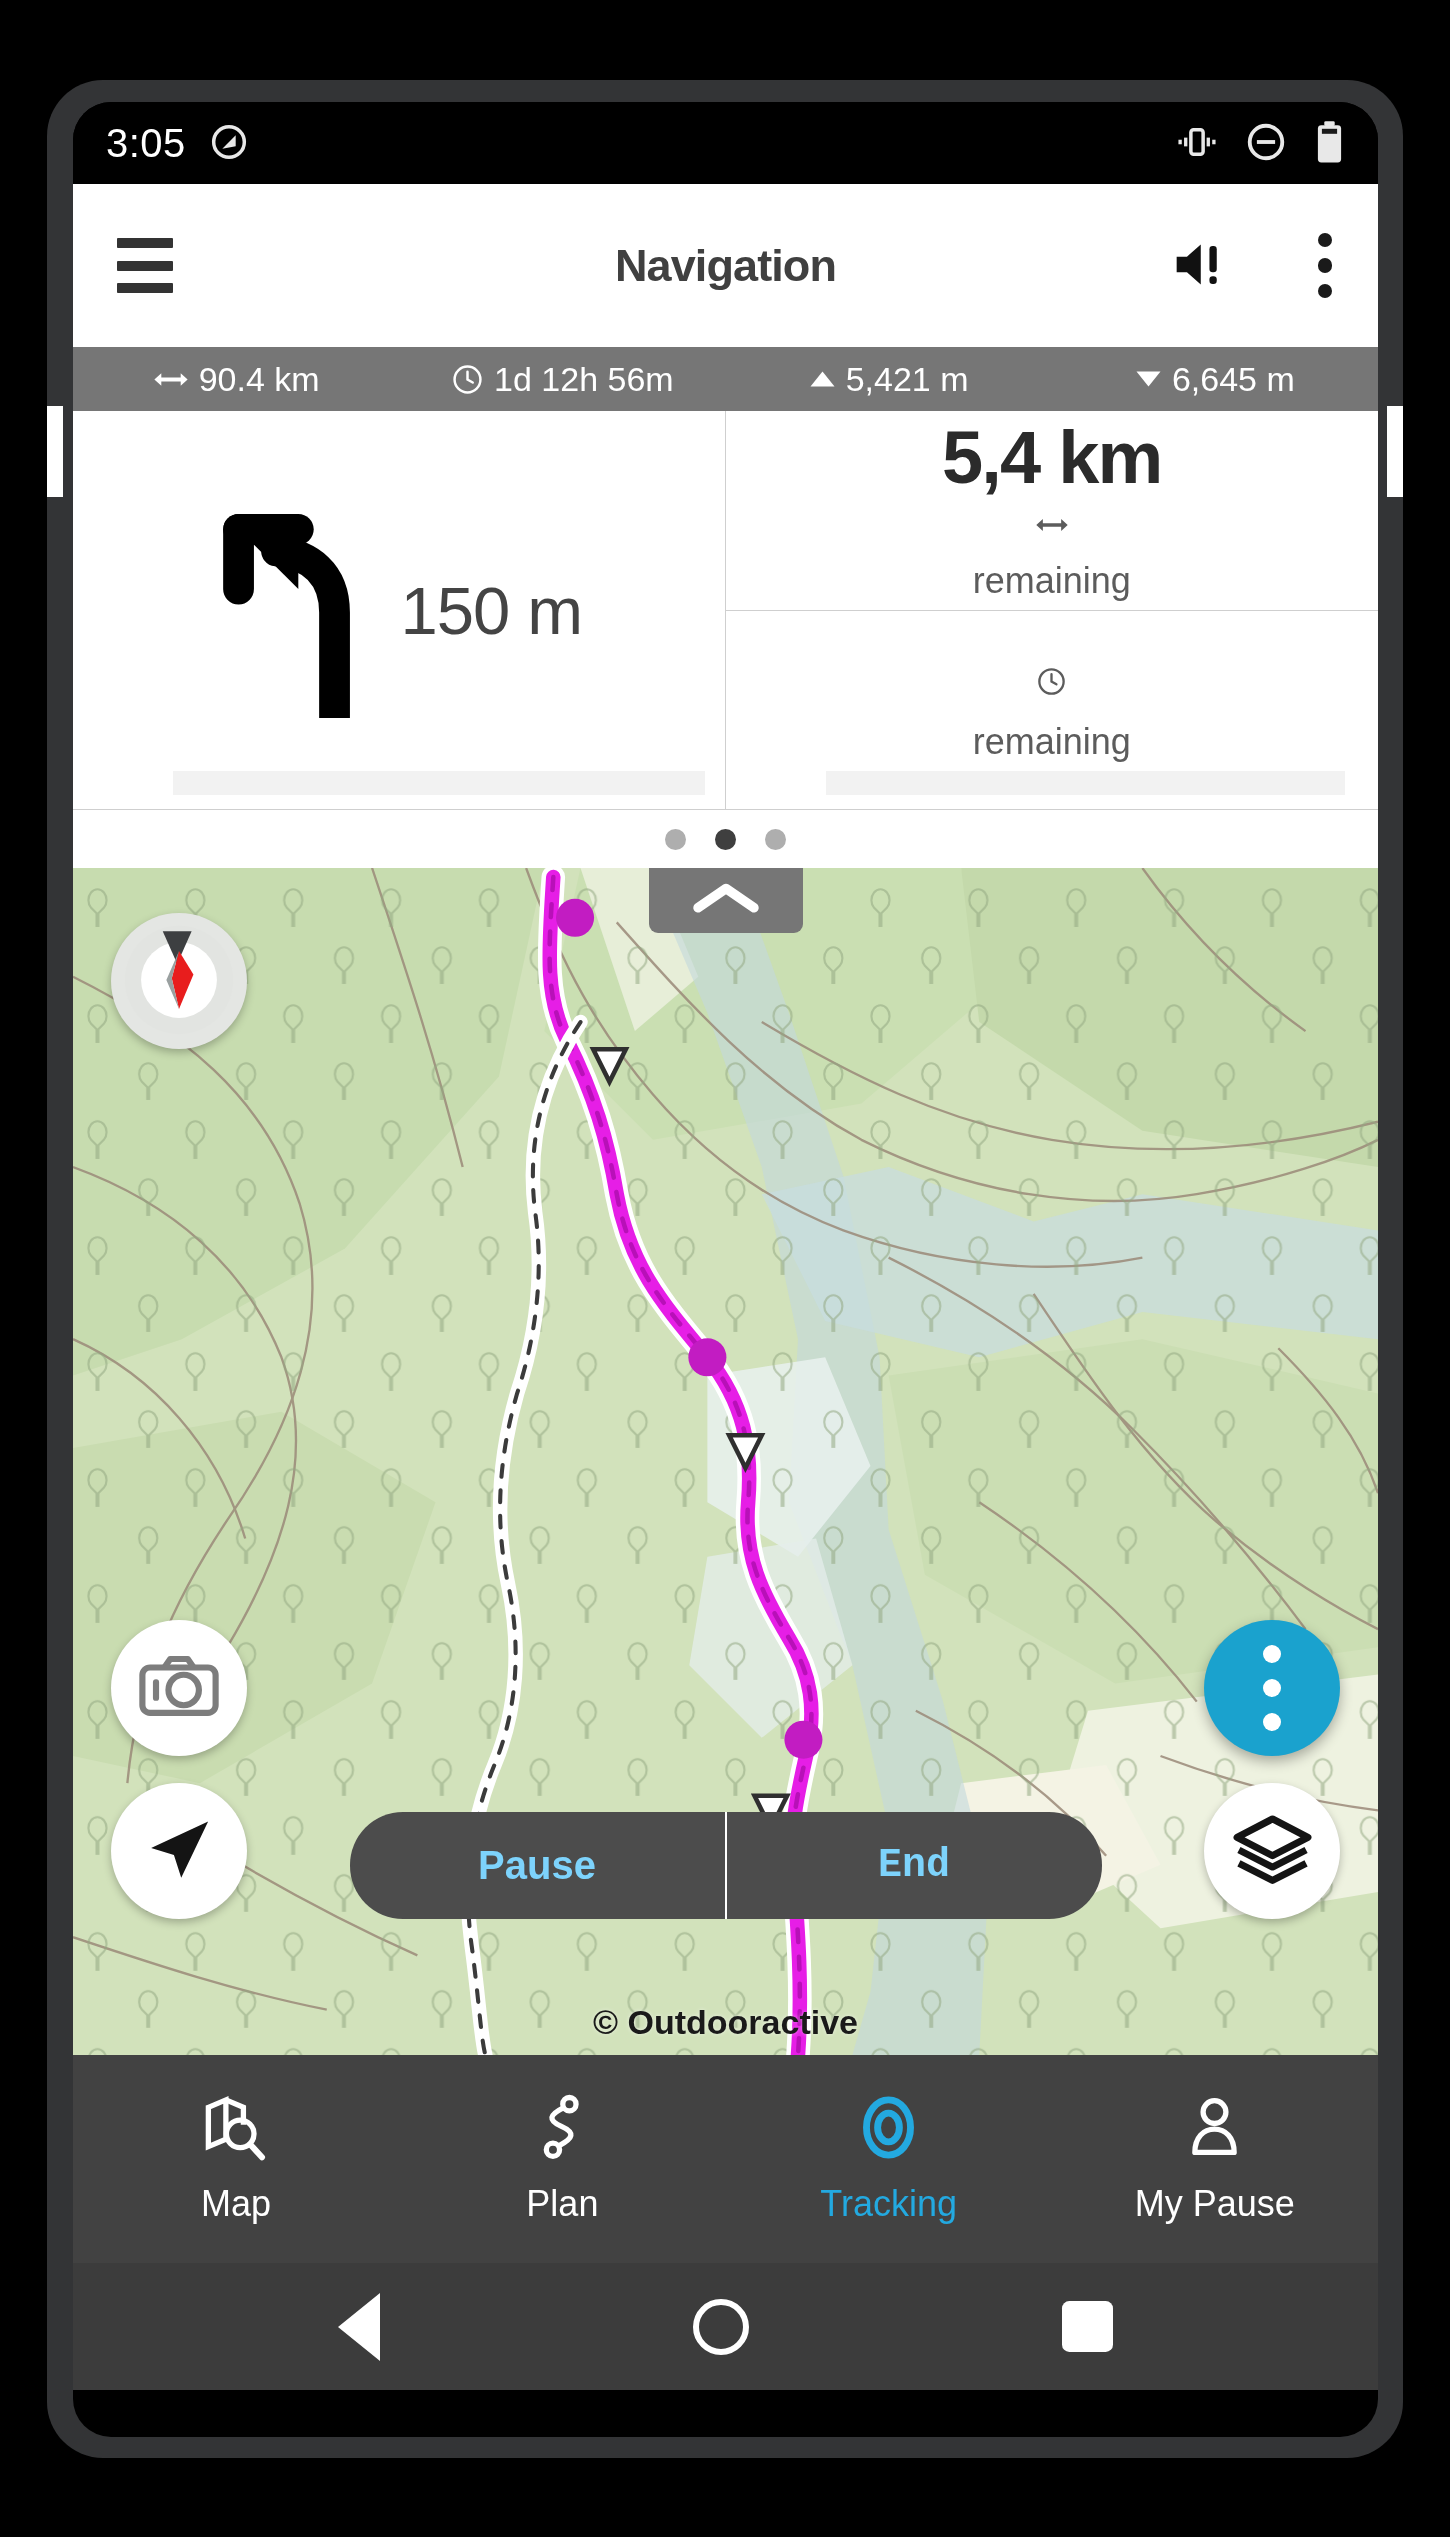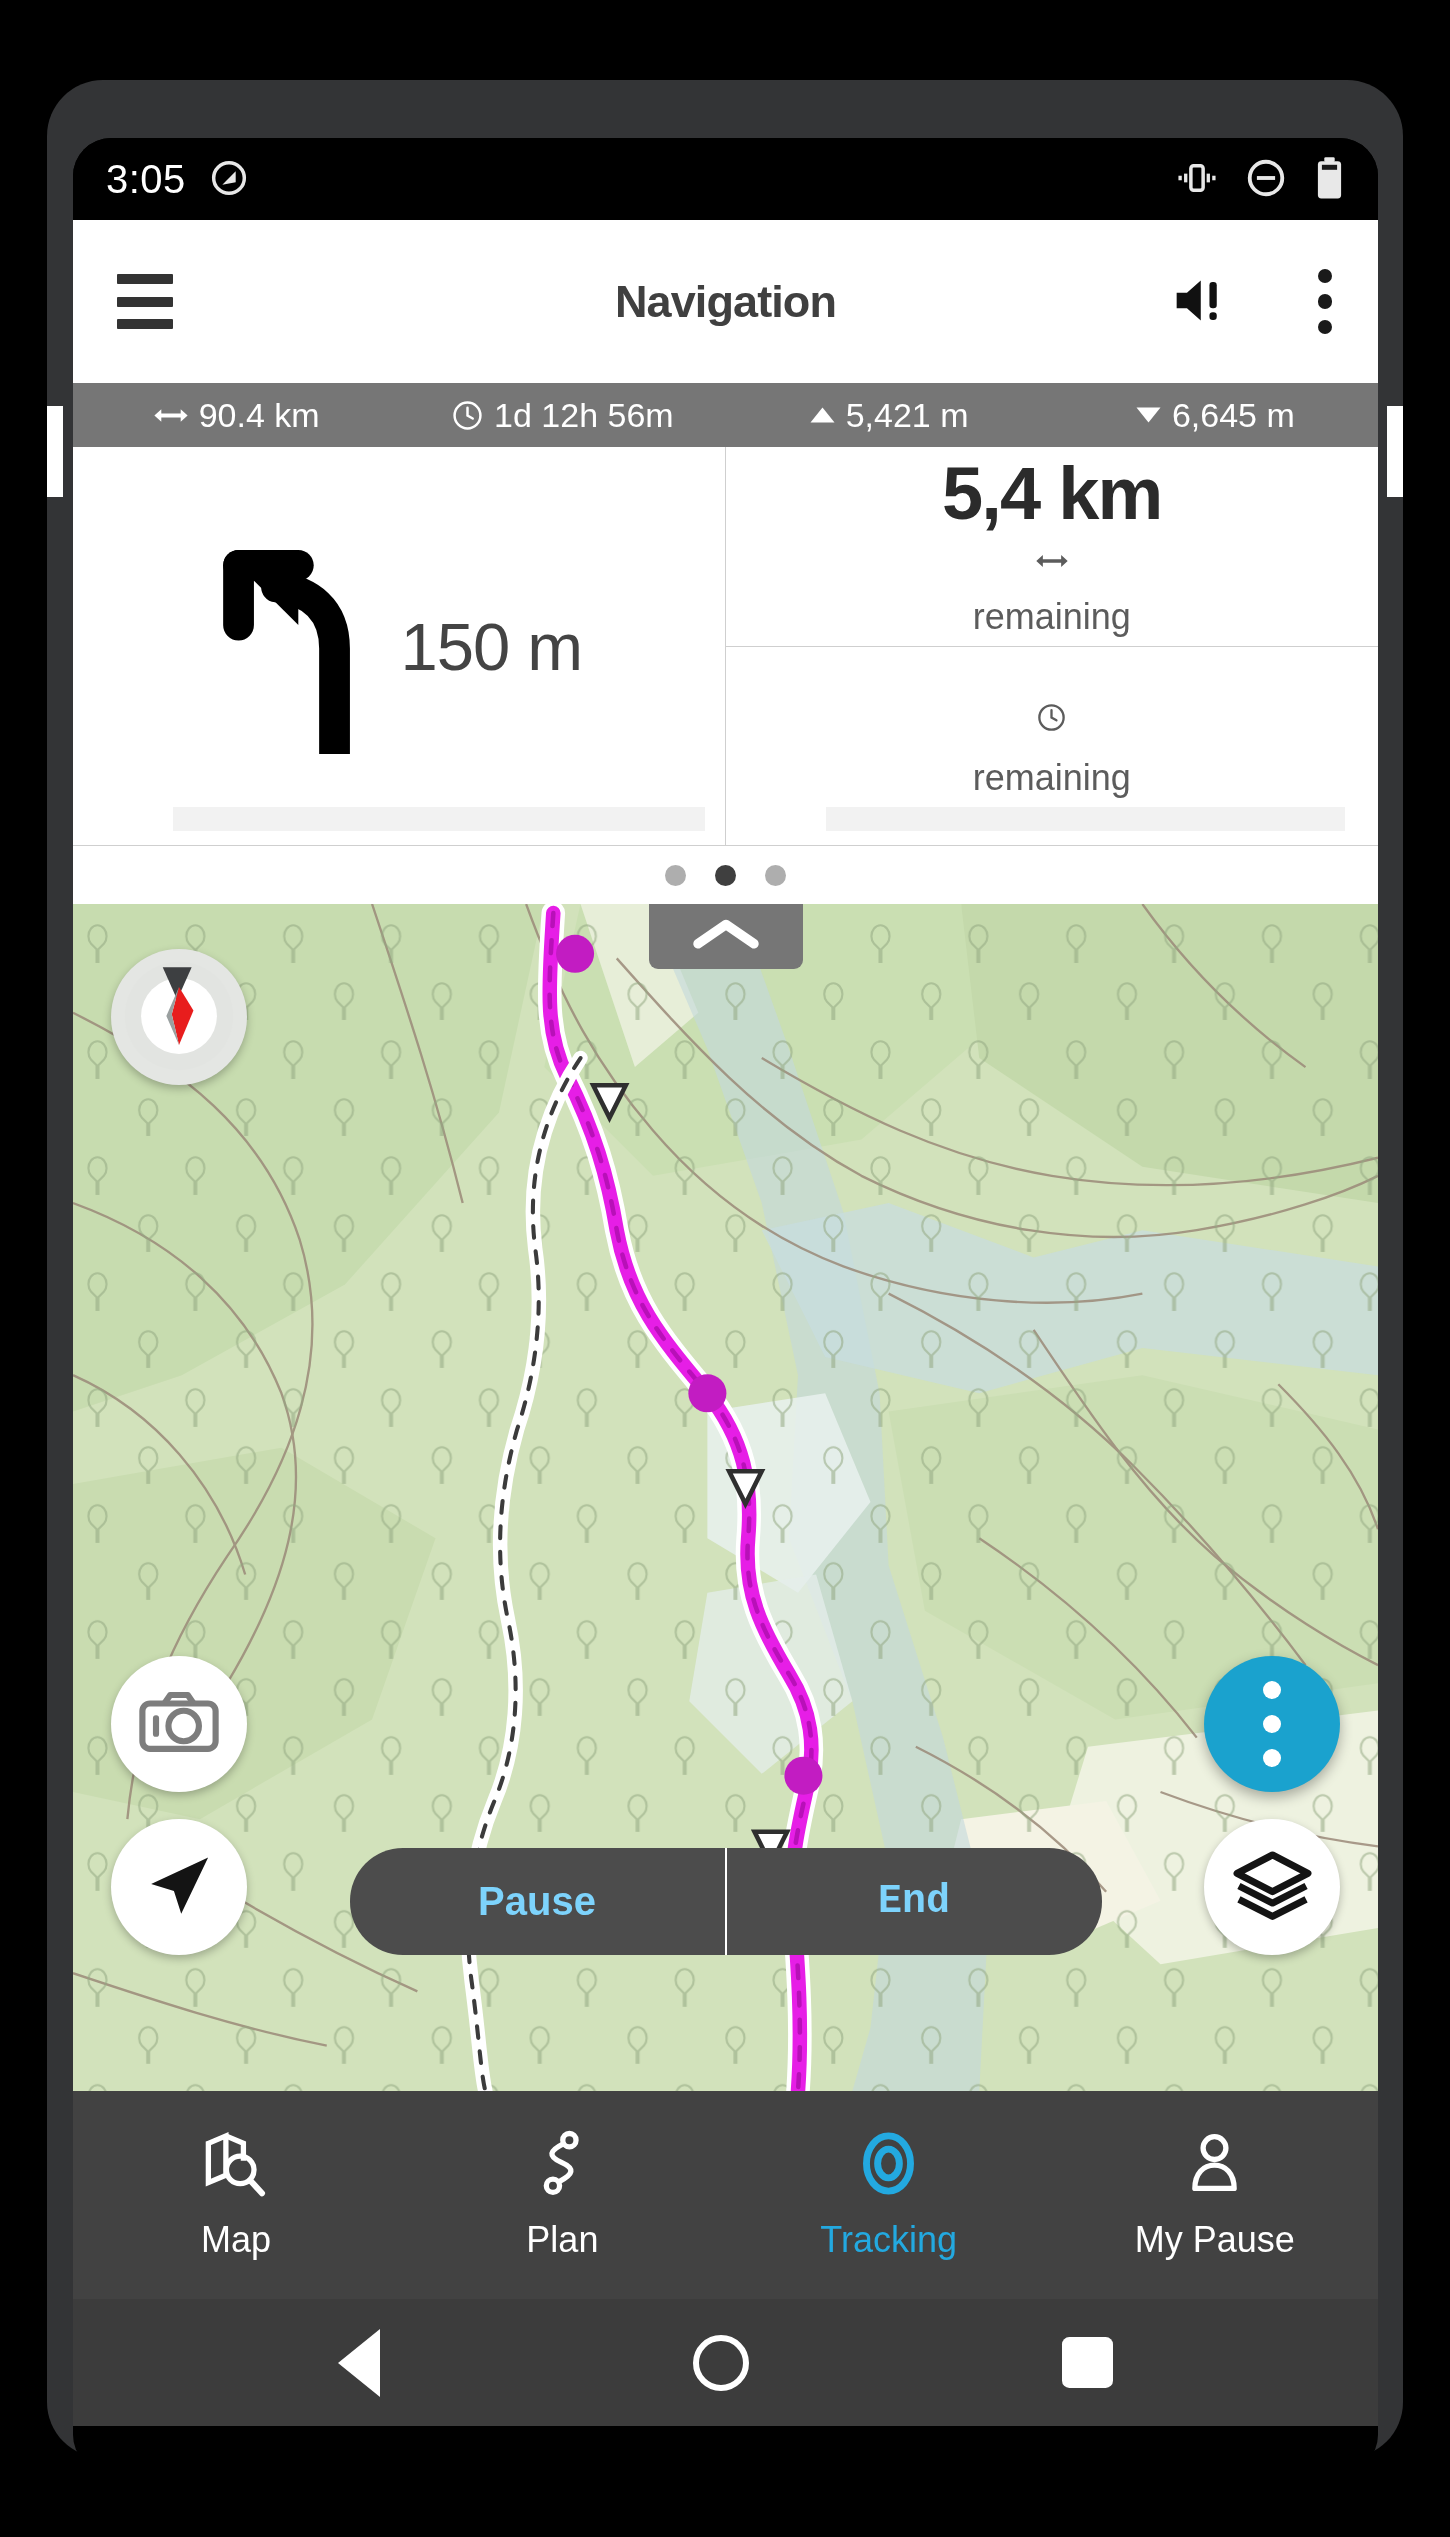--- a/index.html
+++ b/index.html
@@ -32,21 +32,20 @@
   .notch-l { left: 0; }
   .notch-r { right: 0; }
 
   .screen {
     position: absolute;
     left: 73px; top: 102px;
     width: 1305px; height: 2335px;
     background: #000;
     border-radius: 38px;
     overflow: hidden;
-    margin-top: 36px;
   }
 
   
   .statusbar {
     position: relative;
     height: 82px;
     background: #000;
     display: flex; align-items: center;
     padding: 0 33px;
   }
@@ -505,20 +504,21 @@
             <path d="M2.4 16.2 L13 21.6 L23.6 16.2" fill="none" stroke="#141414" stroke-width="2.2" stroke-linejoin="round"></path>
           </svg>
         </span>
       </div>
 
       <div class="actionbar">
         <div class="act">Pause</div>
         <div class="act">End</div>
       </div>
 
+      <div class="attribution">© Outdooractive</div>
     </div>
 
     <div class="bottomnav">
       <div class="nav-item">
         <span>
           <svg width="69" height="69" viewBox="0 0 26 26">
             <path d="M2.4 5.4 L9 2.6 L9 17.4 L2.4 20.2 Z" fill="none" stroke="#fff" stroke-width="2"></path>
             <path d="M9 2.6 L15.6 5.4 L15.6 12" fill="none" stroke="#fff" stroke-width="2"></path>
             <circle cx="14.4" cy="15.4" r="5.2" fill="none" stroke="#fff" stroke-width="2"></circle>
             <path d="M18.2 19.4 L22.6 24.2" stroke="#fff" stroke-width="2.3" stroke-linecap="round"></path>

